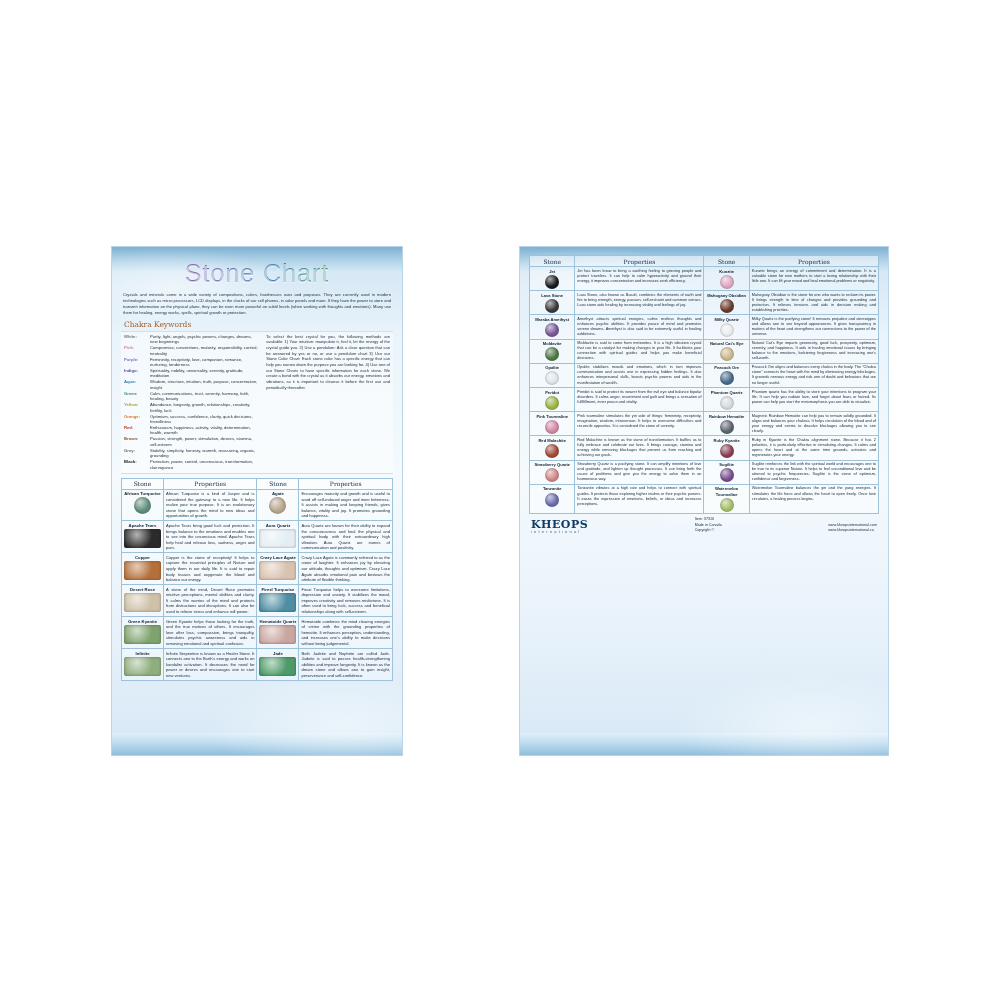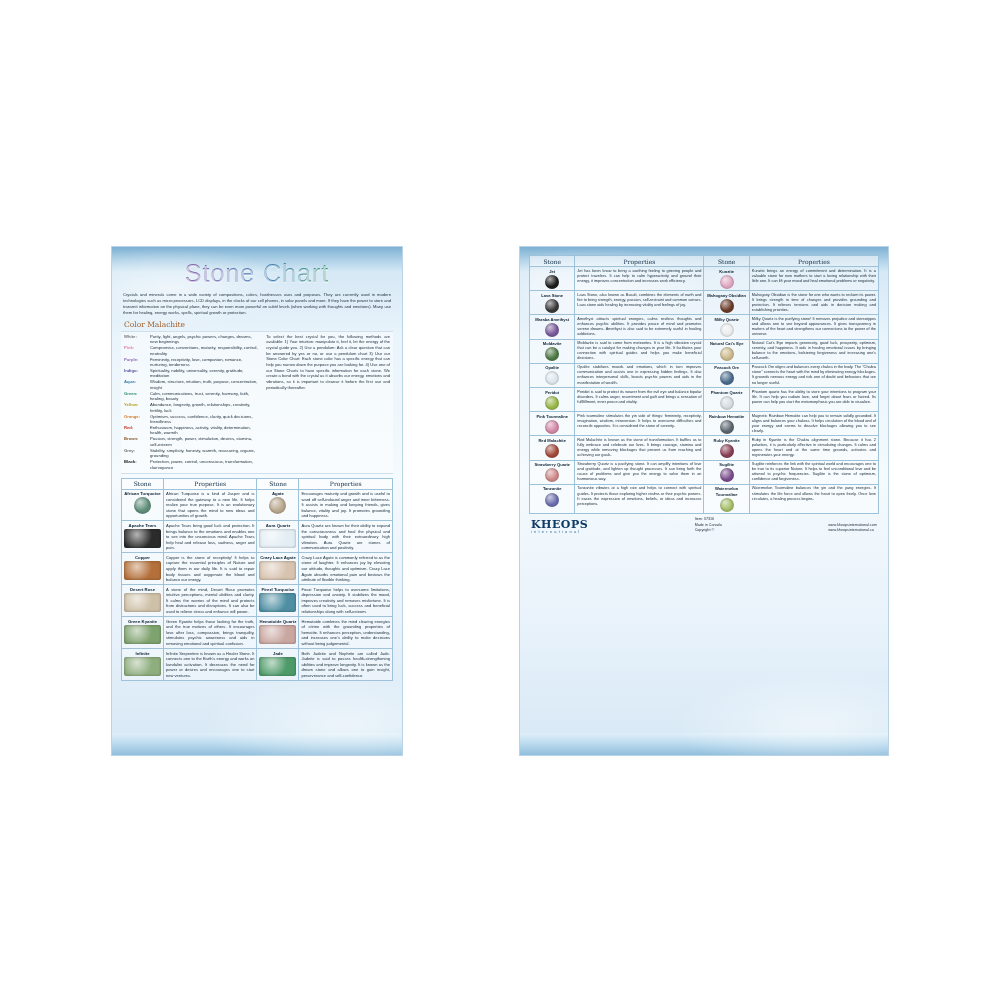--- a/index.html
+++ b/index.html
@@ -205,21 +205,21 @@
 <body>
 
 <div id="stage">
 
   <div class="card card-front">
     <div class="texture"></div>
     <div class="card-inner">
       <div class="title">Stone Chart</div>
       <div class="intro">Crystals and minerals come in a wide variety of compositions, colors, hardnesses uses and purposes. They are currently used in modern technologies such as micro processors, LCD displays, in the clocks of our cell phones, in solar panels and more. If they have the power to store and transmit information on the physical plane, they can be even more powerful on subtil levels (when working with thoughts and emotions). Many use them for healing, energy works, spells, spiritual growth or protection.</div>
 
-      <div class="kw-title">Color Malachite</div>
+      <div class="kw-title">Chakra Keywords</div>
       <div class="kw-band">
         <div class="kw-list" id="kw-list">
             <div class="kw-row">
               <div class="kw-label" style="color: rgb(122, 122, 122);">White:</div>
               <div class="kw-words">Purity, light, angels, psychic powers, changes, dreams, new beginnings</div>
             </div>
             <div class="kw-row">
               <div class="kw-label" style="color: rgb(215, 127, 168);">Pink:</div>
               <div class="kw-words">Compromise, conventions, maturity, responsibility, control, neutrality</div>
             </div>

